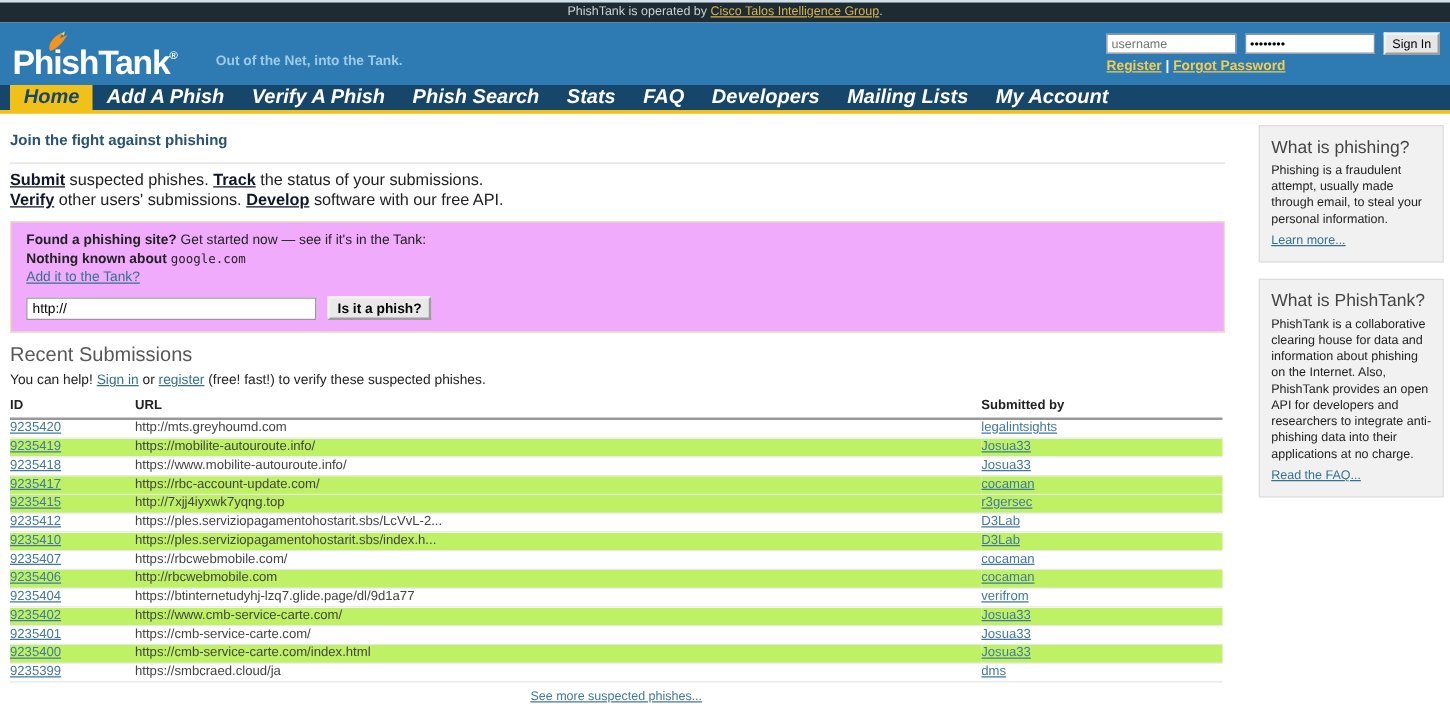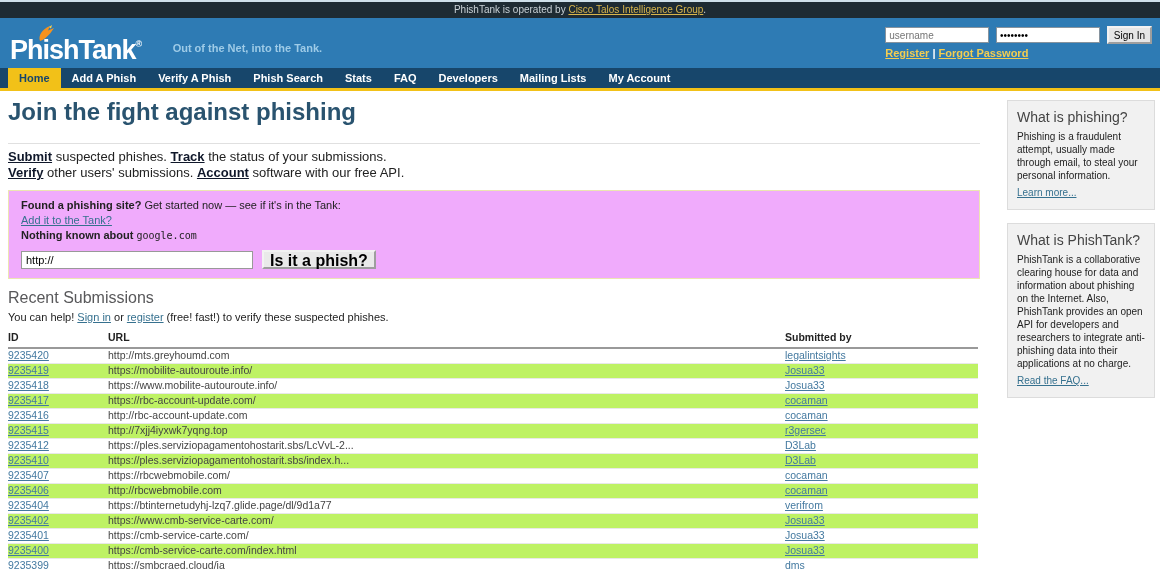--- a/index.html
+++ b/index.html
@@ -27,41 +27,41 @@
     padding: 1px 3px; vertical-align: middle; font-family: "Liberation Sans", sans-serif; }
   .login-row input + input { margin-left: 4px; }
   .signin-btn { height: 18px; font-size: 10px; margin-left: 4px; padding: 0 5px;
     background: #e6e6e6; border: 2px outset #f2f2f2; vertical-align: middle; cursor: pointer;
     font-family: "Liberation Sans", sans-serif; }
   .login-links { margin-top: 3px; color: #fff; font-size: 11px; font-weight: bold; }
   .login-links a { color: #f3cd50; text-decoration: underline; }
 
   
   .nav { height: 20px; background: #17466b; display: flex; padding-left: 8px; }
-  .nav-item { display: block; color: #fff; font-size: 11px; font-weight: bold;
-    line-height: 20px; padding: 0 11px; }
+  .nav-item { display: block; color: #fff; font-size: 16px; font-weight: bold;
+    line-height: 20px; padding: 0 11px; font-style: italic; }
   .nav-item.active { background: #f2c118; color: #17466b; }
   .goldstrip { height: 3px; background: #f2c118; }
 
   
   .main { margin-left: 8px; width: 972px; }
-  .page-title { font-size: 24px; line-height: 22px; font-weight: bold; color: #29536f;
-    margin-top: 10px; padding-bottom: 20px; border-bottom: 1px solid #e0e0e0; }
+  .page-title { font-size: 12px; line-height: 22px; font-weight: bold; color: #29536f;
+    margin-top: 10px; padding-bottom: 7px; border-bottom: 1px solid #e0e0e0; }
   .intro { margin-top: 5px; font-size: 13px; line-height: 16px; color: #222; }
   .orange-link { color: #0f172a; font-weight: bold; text-decoration: underline; }
   .blue-link { color: #36718f; font-weight: normal; text-decoration: underline; }
 
   .tank-box { margin-top: 9px; background: #f0abfc; border: 1px solid #ece5b2;
     padding: 7px 12px 9px; font-size: 11px; color: #222; width: 972px; }
   .tank-box .line { line-height: 15px; }
   .mono { font-family: "DejaVu Sans Mono", monospace; font-size: 10px; }
   .tank-form { margin-top: 7px; }
   .url-input { width: 232px; height: 18px; font-size: 11px; padding: 1px 4px;
     border: 1px solid #999; font-family: "Liberation Sans", sans-serif; vertical-align: middle; }
-  .phish-btn { font-size: 16px; font-weight: bold; margin-left: 6px; height: 19px;
+  .phish-btn { font-size: 11px; font-weight: bold; margin-left: 6px; height: 19px;
     padding: 0 6px; background: #e9e9e9; border: 2px outset #f2f2f2; cursor: pointer;
     vertical-align: middle; font-family: "Liberation Sans", sans-serif; }
 
   .section-title { font-size: 16px; line-height: 18px; font-weight: normal; color: #58585a;
     margin-top: 10px; }
   .help-line { font-size: 11px; color: #222; margin: 4px 0 6px; }
 
   table.subs { border-collapse: collapse; width: 970px; table-layout: fixed; }
   .subs th { text-align: left; font-size: 10.5px; color: #222; padding: 2px 0 4px;
     border-bottom: 2px solid #999; }
@@ -130,33 +130,33 @@
     <a class="nav-item">Mailing Lists</a>
     <a class="nav-item">My Account</a>
   </div>
 <div class="goldstrip"></div>
 
 <div class="main">
   <div class="page-title">Join the fight against phishing</div>
 
   <div class="intro">
       <div><a class="orange-link">Submit</a><span> suspected phishes. </span><a class="orange-link">Track</a><span> the status of your submissions.</span></div>
-      <div><a class="orange-link">Verify</a><span> other users' submissions. </span><a class="orange-link">Account</a><span> software with our free API.</span></div>
+      <div><a class="orange-link">Verify</a><span> other users' submissions. </span><a class="orange-link">Develop</a><span> software with our free API.</span></div>
     </div>
 
   <div class="tank-box">
     <div class="line">
       <b>Found a phishing site?</b><span> Get started now — see if it's in the Tank:</span>
     </div>
     <div class="line">
-      <a class="blue-link">Add it to the Tank?</a>
-    </div>
-    <div class="line">
       <b>Nothing known about</b>
       <span class="mono">google.com</span>
+    </div>
+    <div class="line">
+      <a class="blue-link">Add it to the Tank?</a>
     </div>
     <div class="tank-form">
       <input class="url-input" type="text" value="http://" style="">
       <button class="phish-btn">Is it a phish?</button>
     </div>
   </div>
 
   <div class="section-title">Recent Submissions</div>
   <div class="help-line">
     <span>You can help! </span><a class="blue-link">Sign in</a><span> or </span><a class="blue-link">register</a><span> (free! fast!) to verify these suspected phishes.</span>
@@ -184,25 +184,20 @@
         <tr>
           <td><a>9235418</a></td>
           <td>https://www.mobilite-autouroute.info/</td>
           <td><a>Josua33</a></td>
         </tr>
         <tr class="alt">
           <td><a>9235417</a></td>
           <td>https://rbc-account-update.com/</td>
           <td><a>cocaman</a></td>
         </tr>
-        <tr>
-          <td><a>9235416</a></td>
-          <td>http://rbc-account-update.com</td>
-          <td><a>cocaman</a></td>
-        </tr>
         <tr class="alt">
           <td><a>9235415</a></td>
           <td>http://7xjj4iyxwk7yqng.top</td>
           <td><a>r3gersec</a></td>
         </tr>
         <tr>
           <td><a>9235412</a></td>
           <td>https://ples.serviziopagamentohostarit.sbs/LcVvL-2...</td>
           <td><a>D3Lab</a></td>
         </tr>

